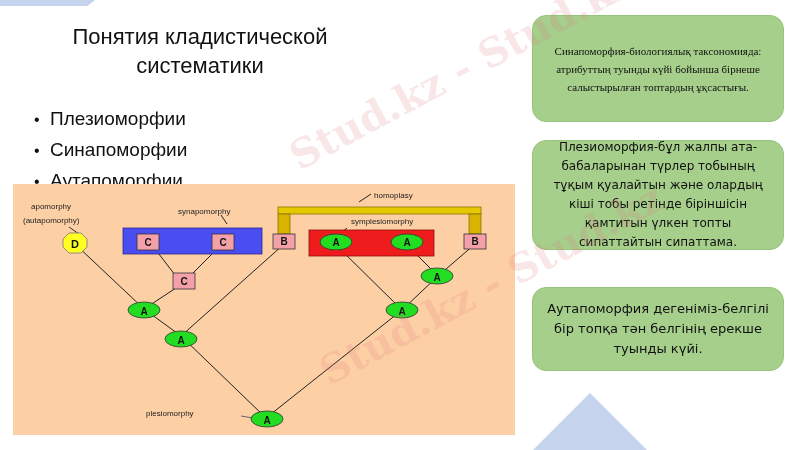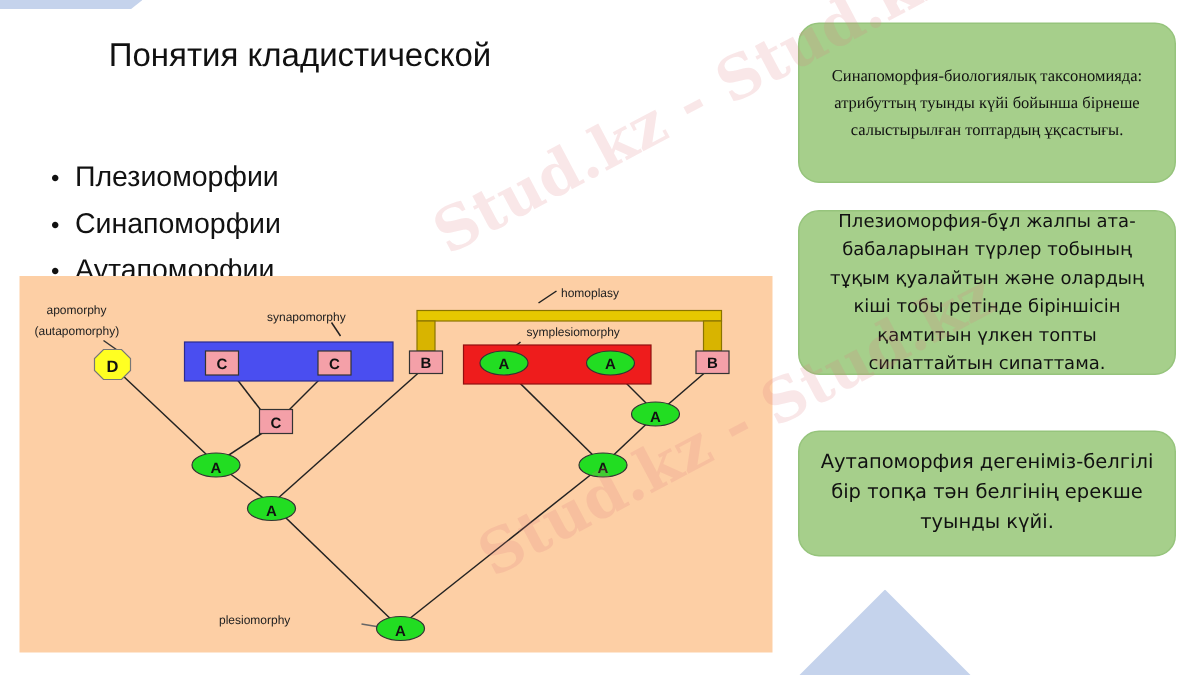--- a/index.html
+++ b/index.html
@@ -21,20 +21,21 @@
   .wm { position: absolute; font-family: "DejaVu Serif", serif; font-weight: bold; color: rgba(220, 120, 130, 0.18); transform: rotate(-28deg); font-size: 40px; white-space: nowrap; pointer-events: none; }
 </style>
 </head>
 <body>
 
 <div class="corner-tl2"></div>
 <div class="corner-br"></div>
 
 <div class="title">
   <div>Понятия кладистической</div>
+  <div>систематики</div>
 </div>
 
 <ul class="bullets">
   <li>Плезиоморфии</li>
   <li>Синапоморфии</li>
   <li>Аутапоморфии</li>
 </ul>
 
 <div class="diagram">
   <svg width="502" height="251" viewBox="0 0 502 251" font-family="Liberation Sans, sans-serif">

